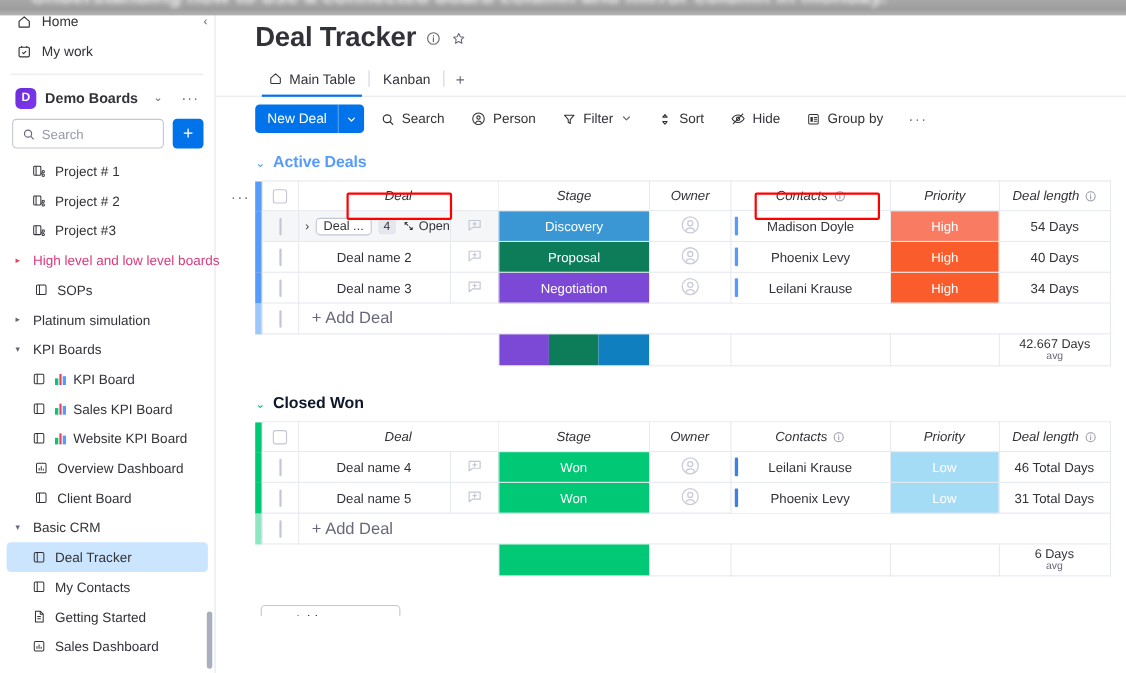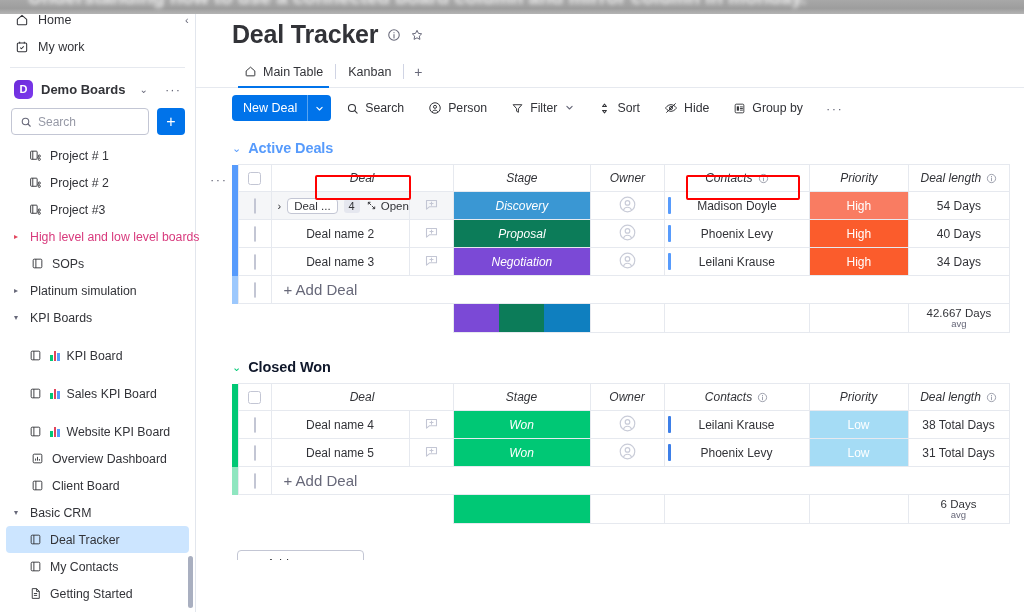--- a/index.html
+++ b/index.html
@@ -71,21 +71,21 @@
   }
 
   .nav-list { padding-top: 3px; }
   .nav-item {
     display: flex; align-items: center; gap: 7px;
     height: 27px; font-size: 12.3px; color: #323338;
     cursor: pointer; white-space: nowrap; border-radius: 4px;
     margin: 0 6px; padding-left: 8px;
   }
   .nav-item.indent1 { padding-left: 22px; }
-  .nav-item.indent2 { padding-left: 22px; margin-top: 11px; }
+  .nav-item.indent2 { padding-left: 22px; }
   .nav-item.sel { background: #cce5ff; }
   .nav-item .tri { width: 9px; font-size: 8px; color: #676879; flex: 0 0 9px; }
   .nav-item .tri.pinkish { color: #e2445c; }
   .nav-item .bico { width: 15px; flex: 0 0 15px; display: flex; align-items: center; justify-content: center; }
   .nav-item.pinktext { color: #d83a7d; }
   .mini-kpi { display:inline-flex; align-items:flex-end; gap:1px; height:11px; }
   .mini-kpi i { display:block; width:2.5px; }
   .sb-scroll {
     position: absolute; right: 2px; bottom: 4px; width: 5px; height: 52px;
     background: #a9afc0; border-radius: 3px;
@@ -153,21 +153,21 @@
   .pill {
     border: 1px solid #c3c6d4; border-radius: 4px; background: #fff;
     font-size: 11.5px; padding: 1px 6px; color: #323338; white-space: nowrap;
   }
   .cnt-badge { background: #e5e7ef; border-radius: 3px; font-size: 11px; padding: 1px 5px; color: #323338; }
   .open-lnk { display:flex; align-items:center; gap:4px; font-size: 11.5px; color:#323338; }
 
   .chatcell { text-align: center; }
   .chat-ico { color: #c3c6d4; display: inline-flex; }
 
-  .stage { color: #fff; font-size: 12px; text-align: center; font-style: italic; }
+  .stage { color: #fff; font-size: 12px; text-align: center; }
   .avatar-ico { display: inline-flex; color: #c9ccd8; }
   .contact-cell { position: relative; }
   .contact-mark { position: absolute; left: 3px; top: 5px; bottom: 5px; width: 3px; background: #579bfc; border-radius: 1px; }
 
   .prio { color: #fff; font-size: 12px; text-align: center; }
 
   .addrow { height: 26px; font-size: 15px; color: #676879; text-align: left; padding-left: 12px !important; }
 
   .sumbar { height: 23px; }
   .sum-seg { height: 100%; display: flex; }
@@ -821,21 +821,21 @@
                     <circle cx="12" cy="10" r="2.9"></circle>
                     <path d="M6.9 18.8a5.6 5.6 0 0 1 10.2 0"></path>
                   </svg>
                 </span>
           </td>
           <td class="cell contact-cell">
             <span class="contact-mark" style="background:#3d7fe8"></span>
             <span>Leilani Krause</span>
           </td>
           <td class="cell prio" style="background:#a5dcf5;color:#ffffff">Low</td>
-          <td class="cell">38 Total Days</td>
+          <td class="cell">46 Total Days</td>
         </tr>
 
         <tr>
           <td class="leftbar" style="background:#00c875"></td>
           <td class="cell"><span class="chk"></span></td>
           <td class="cell deal-name">Deal name 5</td>
           <td class="cell chatcell">
             <span class="chat-ico">
                   <svg width="15" height="15" viewBox="0 0 24 24" fill="none" stroke="#c3c6d4" stroke-width="1.7" stroke-linejoin="round">
                     <path d="M4 5.5h16v10H9l-5 4z"></path>

